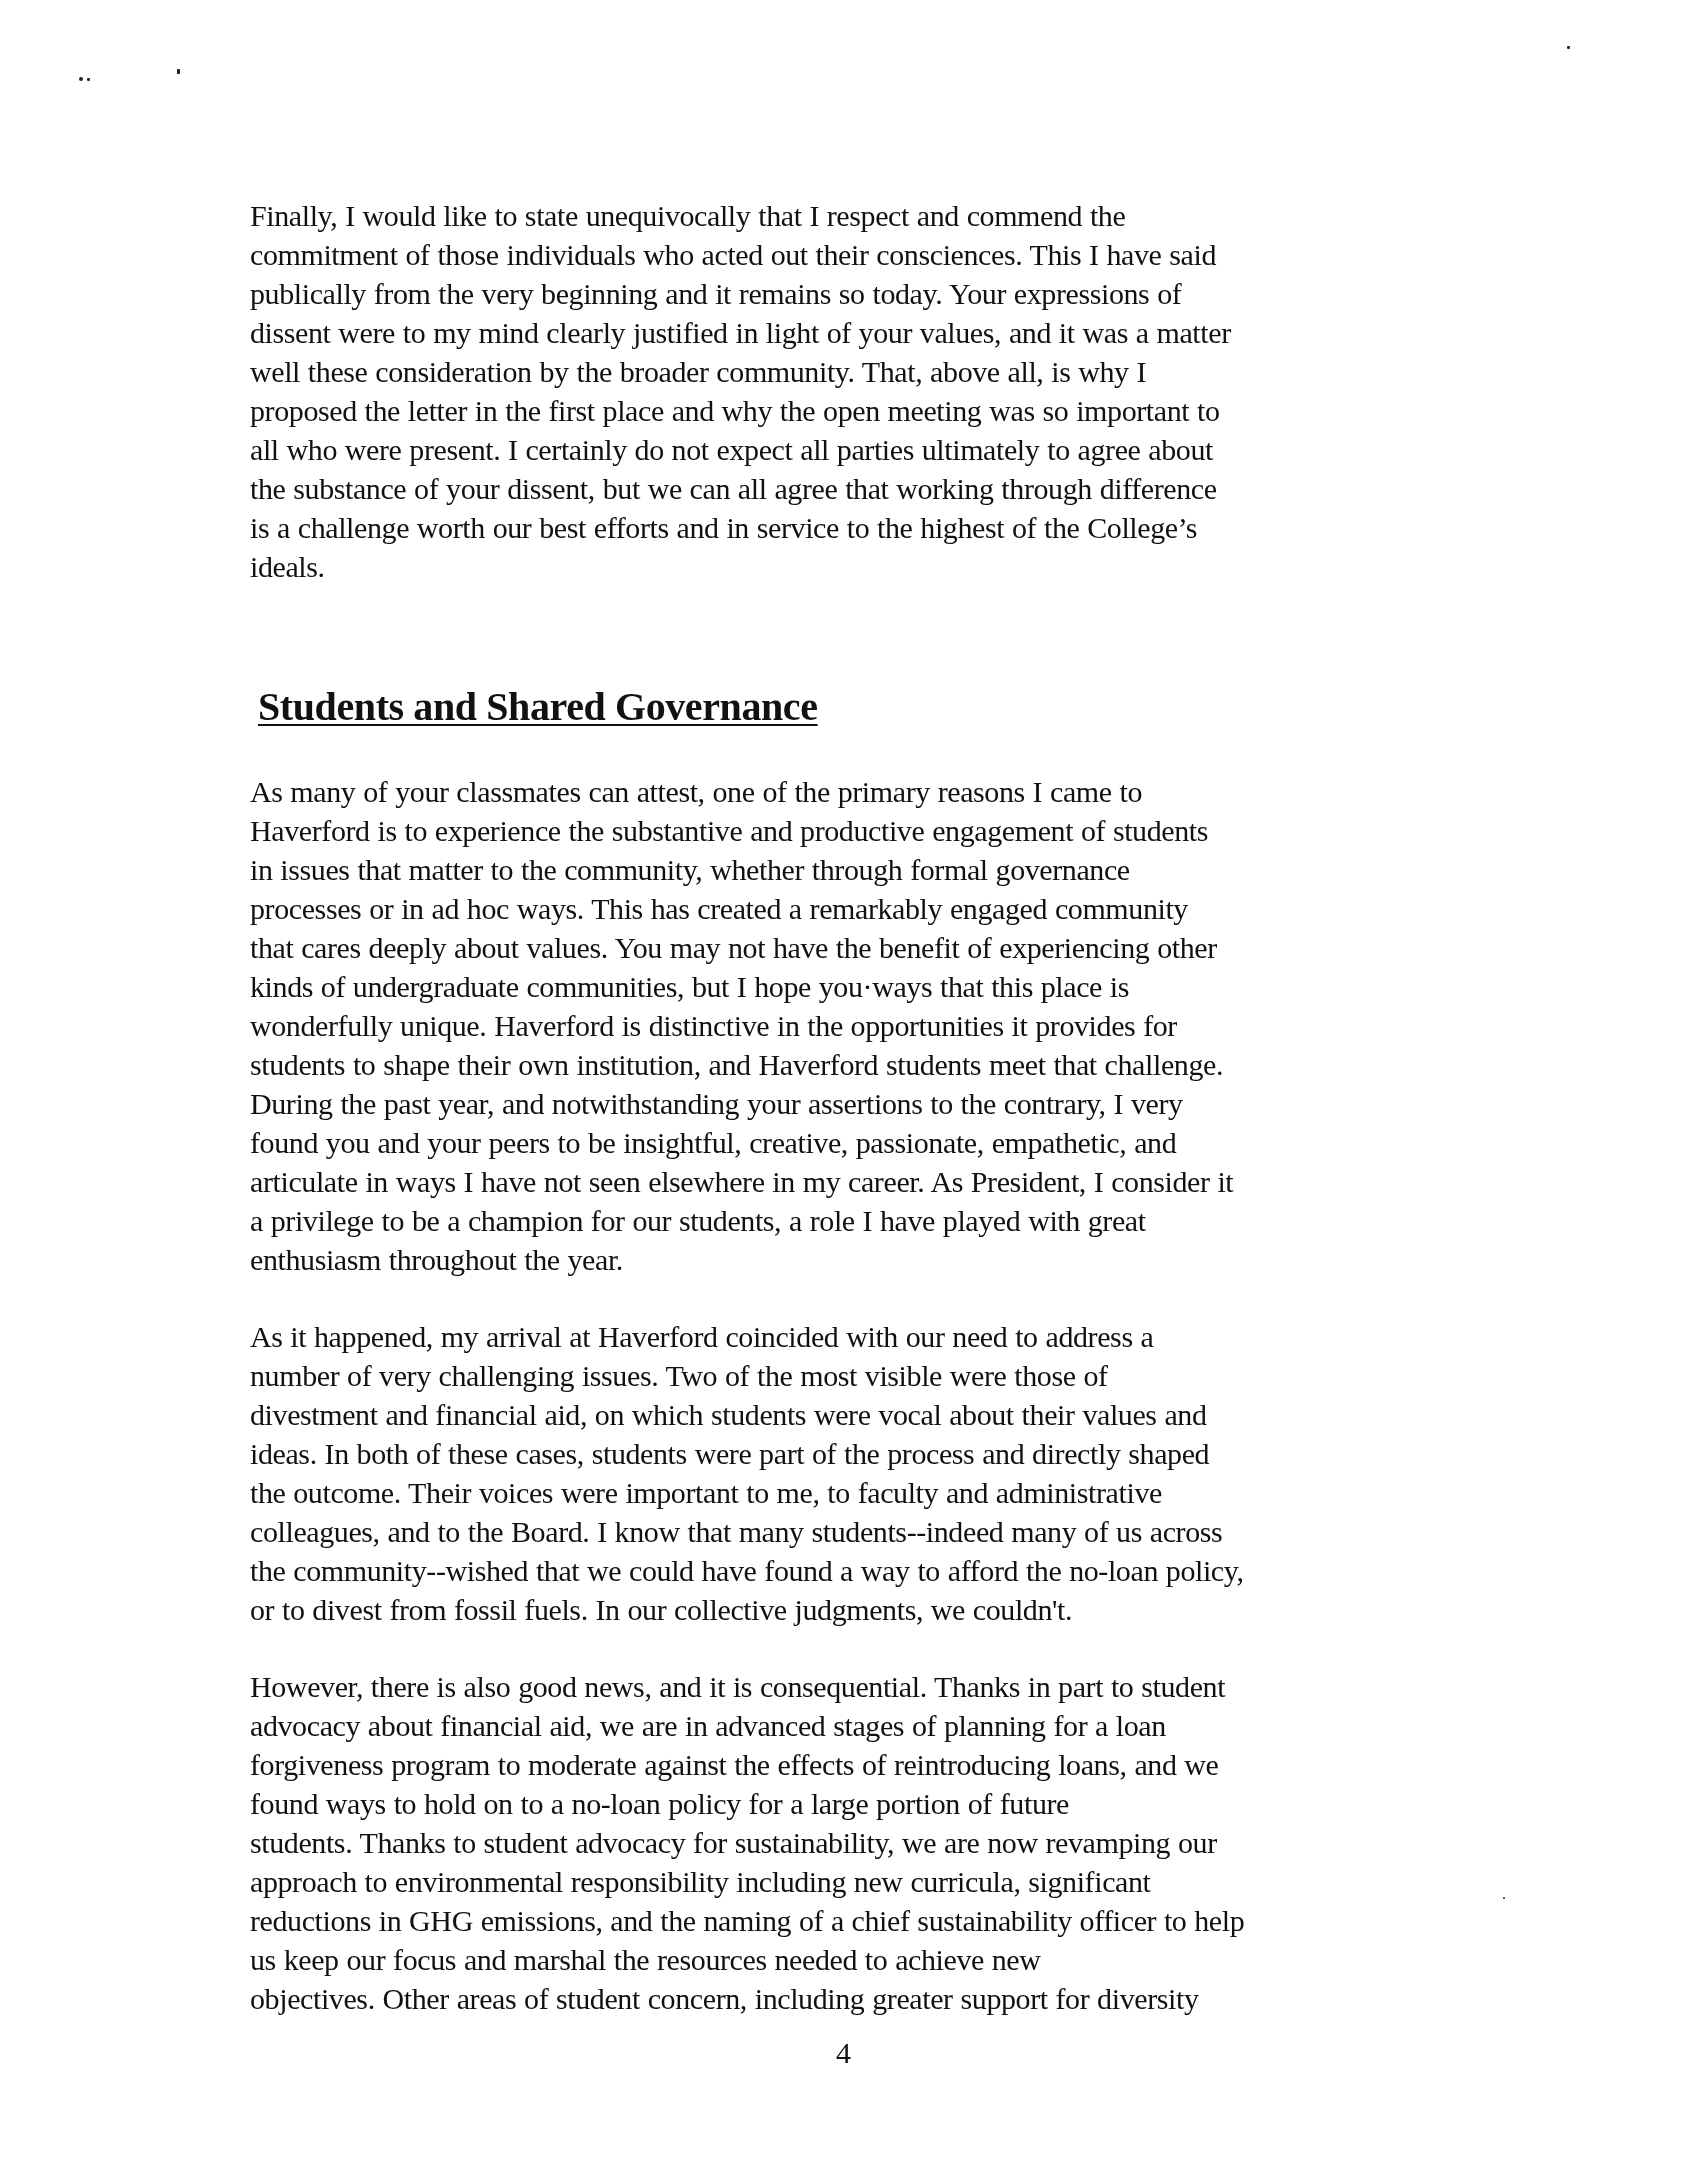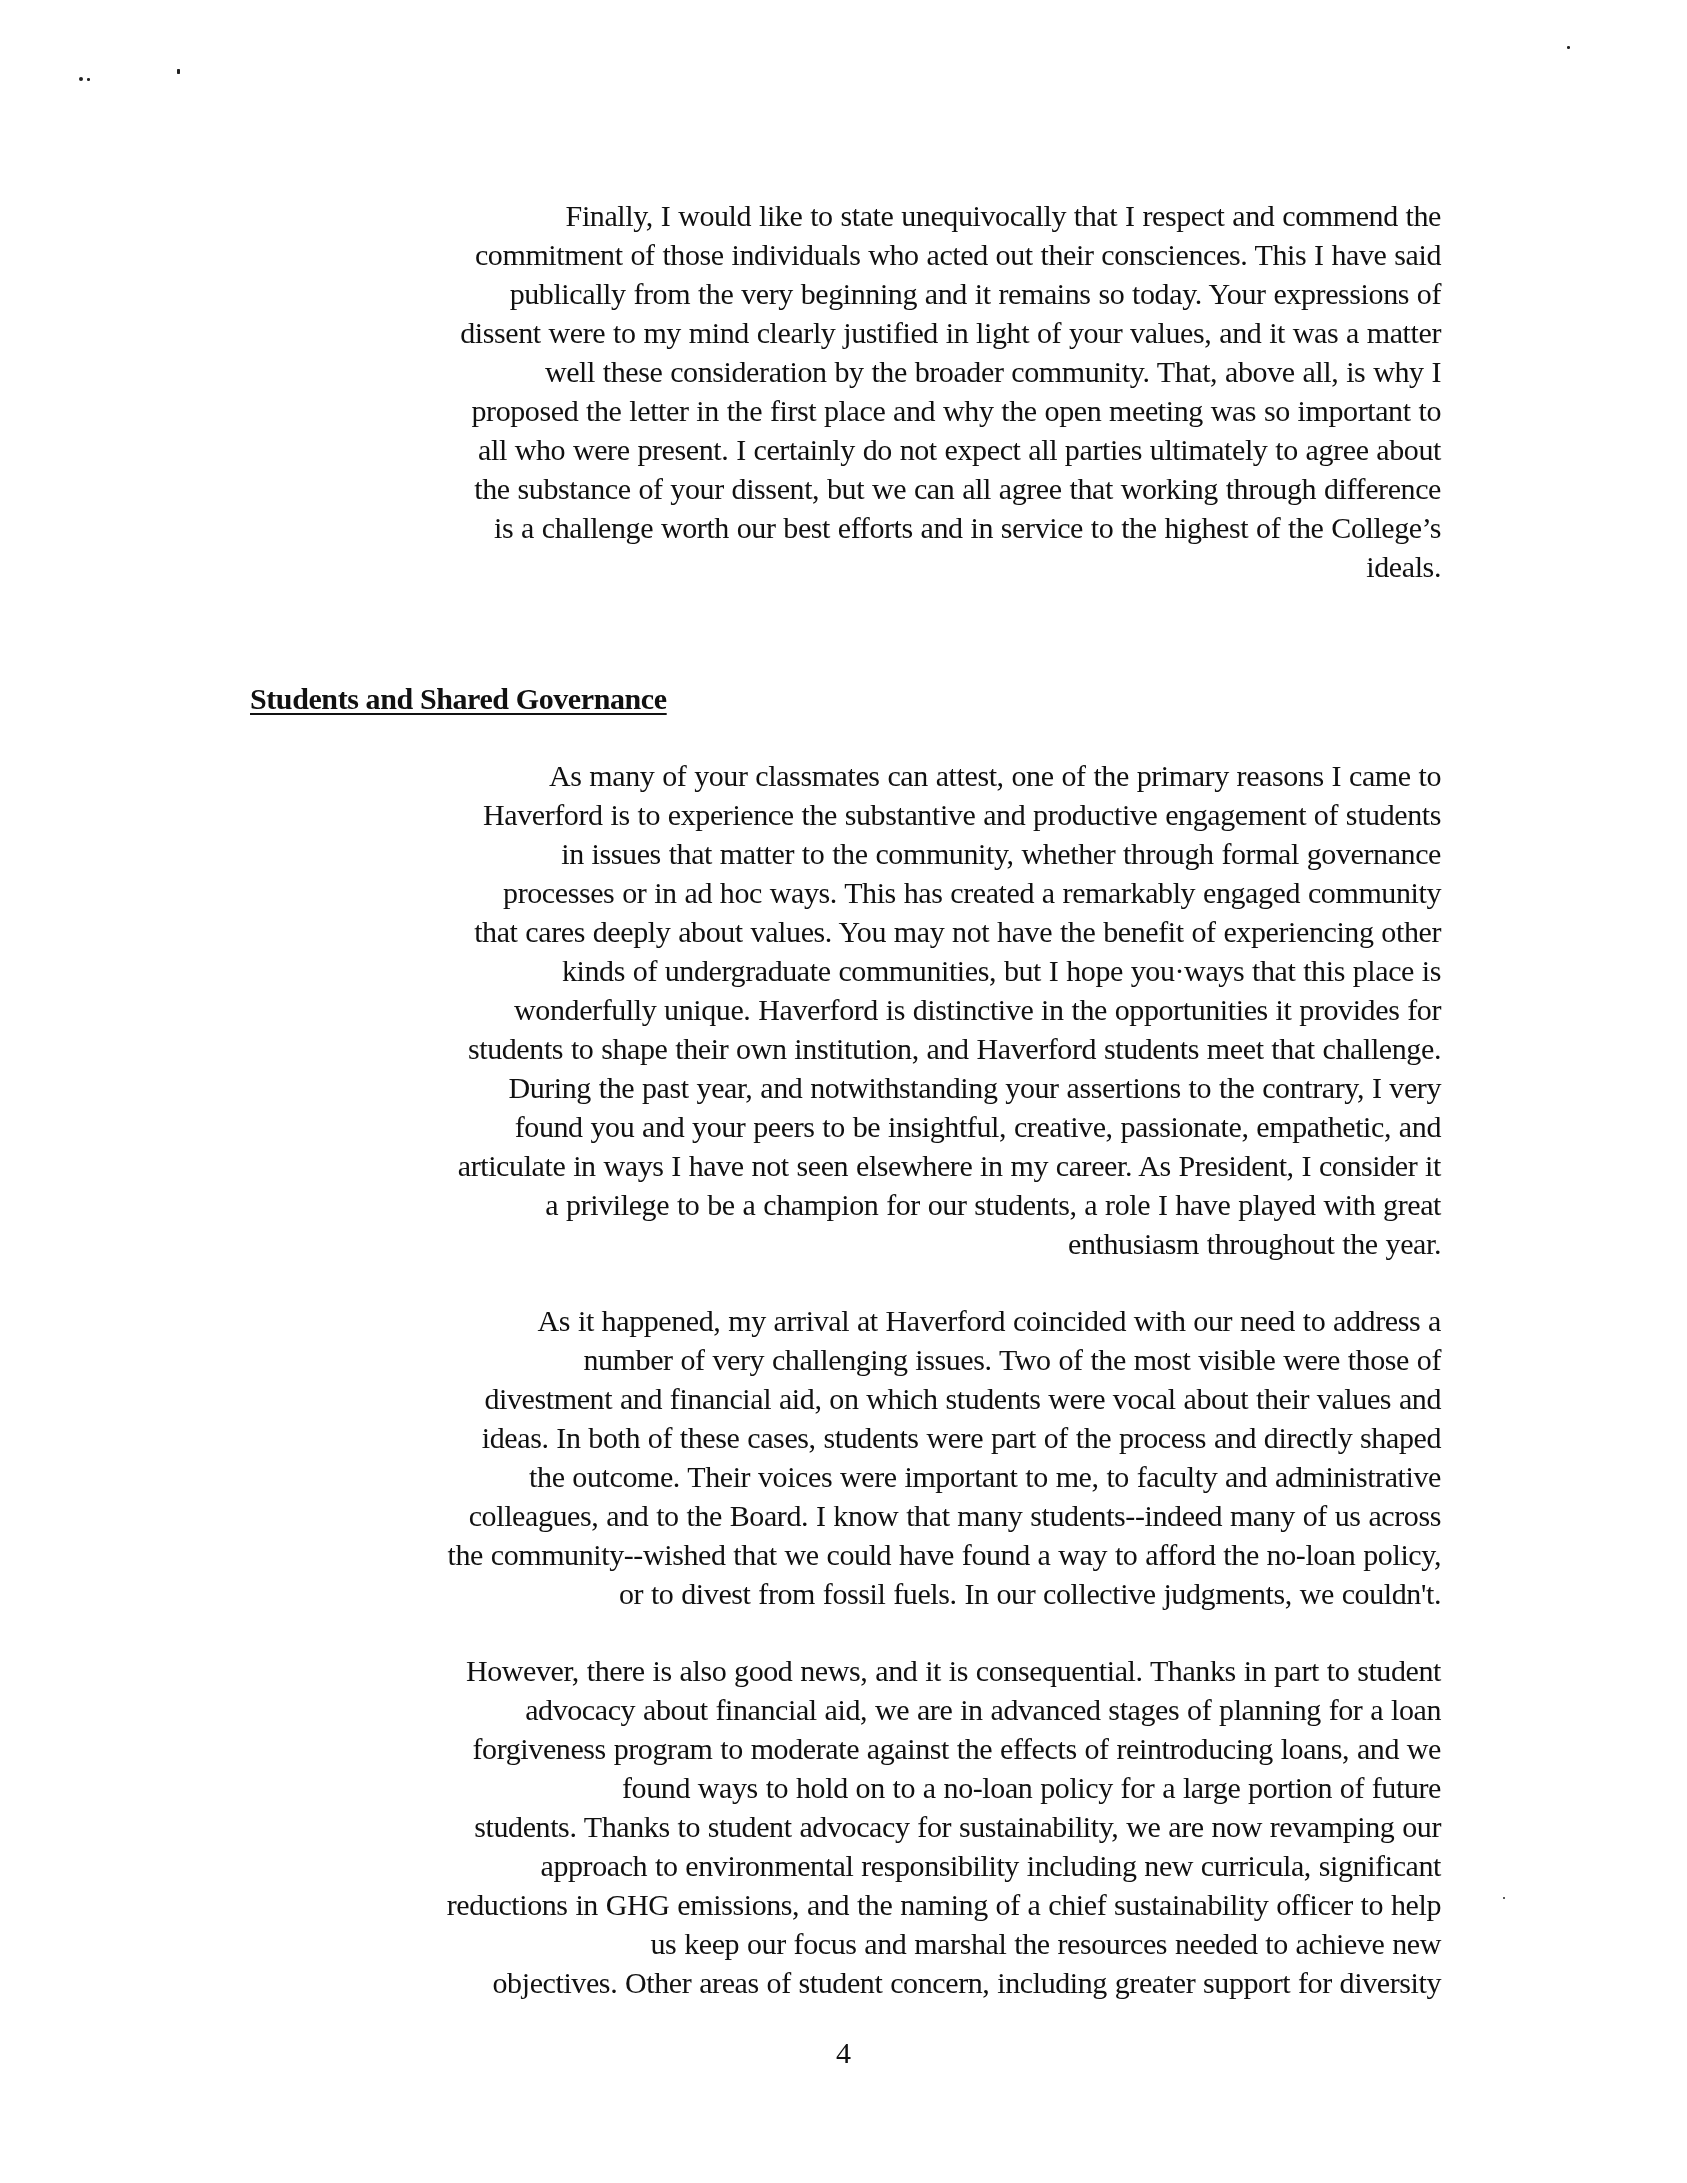--- a/index.html
+++ b/index.html
@@ -32,30 +32,29 @@
       font-size: 30px;
       line-height: 39px;
       margin: 0;
       white-space: nowrap;
     }
     .line {
       display: block;
       height: 39px;
       letter-spacing: -0.4px;
       word-spacing: 0.7px;
-      text-align: right;
     }
     .gap-after-p1 { height: 93px; }
     .heading {
-      font-size: 30px;
+      font-size: 40px;
       line-height: 39px;
       text-decoration: underline;
       text-underline-offset: 4px;
       text-decoration-thickness: 2px;
-      margin: 0;
+      margin: 8px;
       letter-spacing: -0.4px;
     }
     .gap-heading { height: 38px; }
     .gap-para { height: 38px; }
     .page-number {
       position: absolute;
       left: 0;
       width: 1687px;
       top: 2036px;
       text-align: center;

